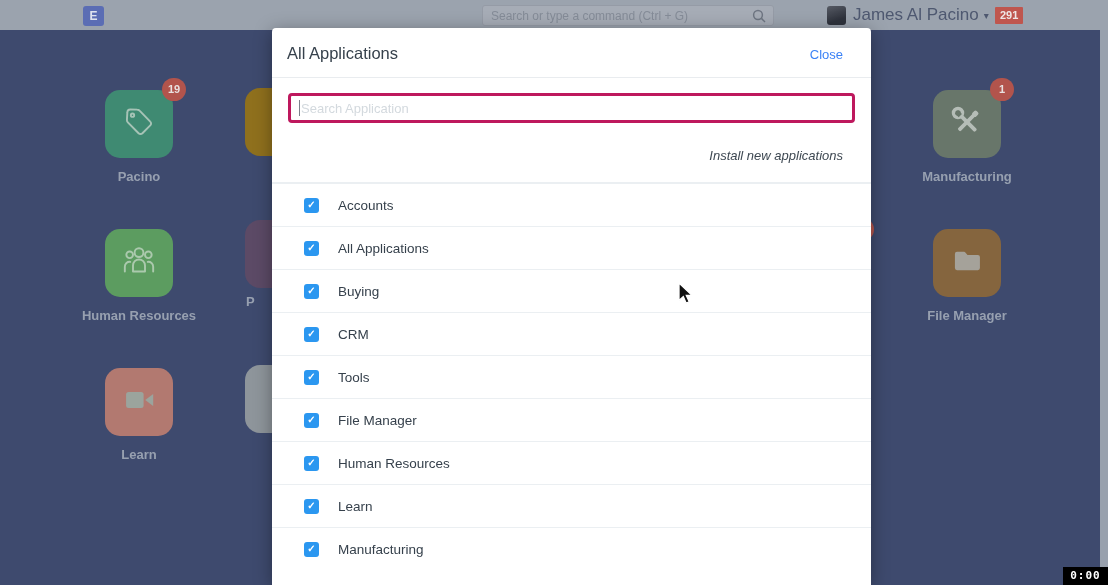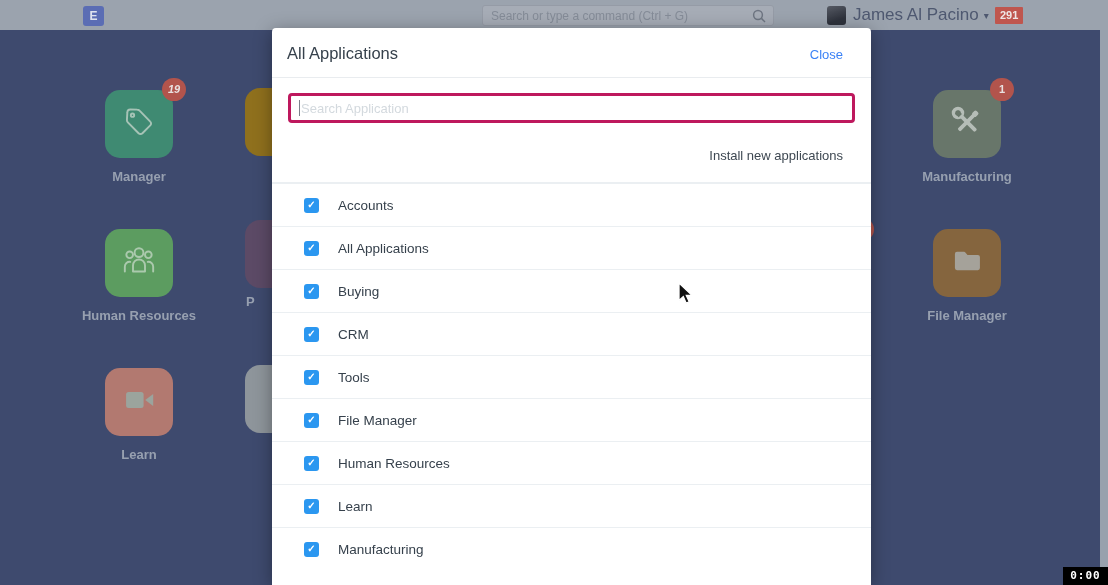--- a/index.html
+++ b/index.html
@@ -43,21 +43,21 @@
                 border-bottom:1px solid #e9ecef;display:flex;justify-content:space-between;align-items:flex-start;}
   #modal-title{font-size:16.5px;color:#36414c;}
   #modal-close{font-size:13px;color:#3b82f6;background:none;border:none;padding:0;margin-top:3px;
                font-family:"Liberation Sans",sans-serif;cursor:pointer;}
   #modal-search-wrap{position:relative;padding:15px 16px 0;}
   #modal-search{width:100%;height:30px;box-sizing:border-box;border:3px solid #be185d;border-radius:4px;
                 font-family:"Liberation Sans",sans-serif;font-size:13px;color:#36414c;padding:0 10px;outline:none;}
   #modal-search::placeholder{color:#d3d9de;opacity:1;}
   #modal-caret{position:absolute;left:27px;top:22px;width:1px;height:16px;background:#7b828c;}
   #modal-install-row{text-align:right;padding:23px 28px 18px 0;border-bottom:1px solid #ebeff2;}
-  #modal-install-link{font-size:13px;color:#3e4852;text-decoration:none;cursor:pointer;}
+  #modal-install-link{font-size:13px;color:#3e4852;text-decoration:none;cursor:pointer;font-style:italic;}
   #modal-hint{padding:13px 16px 12px;font-size:12px;color:#8d99a6;}
   .app-row{display:flex;align-items:center;height:43px;box-sizing:border-box;
            border-top:1px solid #ebeff2;padding-left:32px;cursor:pointer;}
   .cb{width:15px;height:15px;border-radius:3px;display:inline-flex;align-items:center;
       justify-content:center;flex:0 0 auto;}
   .cb .tick{color:#ffffff;font-size:10px;font-weight:bold;line-height:1;position:relative;top:-0.5px;}
   .app-label{margin-left:19px;font-size:13.5px;color:#36414c;}
   
   #cursor{position:absolute;left:678px;top:282px;z-index:30;pointer-events:none;}
   #rec-timer{position:absolute;right:0;bottom:0;width:45px;height:18px;background:#000000;z-index:40;
@@ -71,22 +71,22 @@
 
   <div id="desktop-icons">
       <div class="tile" style="left: 105px; top: 90px; background: rgb(63, 138, 114);">
         <span><svg width="40" height="40" viewBox="0 0 48 48">
             <g stroke="#a6c3b6" stroke-width="2.3" fill="none" stroke-linejoin="round" stroke-linecap="round">
               <path d="M10 12.5 a3.5 3.5 0 0 1 3.5-3.5 l8.5 0.2 c1 0 2 .45 2.7 1.2 L37.5 23.5 a3.2 3.2 0 0 1 0 4.6 l-9.4 9.4 a3.2 3.2 0 0 1-4.6 0 L10.6 24.4 a3.8 3.8 0 0 1-1.1-2.6 z"></path>
               <circle cx="16.2" cy="15.8" r="2"></circle>
             </g>
           </svg></span>
       </div>
-      <div class="tile-badge" style="left: 162px; top: 78px; background: rgb(178, 84, 76); font-style: italic;">19</div>
-      <div class="tile-label" style="left: 59px; top: 169px;">Manager</div>
+      <div class="tile-badge" style="left: 162px; top: 78px; background: rgb(178, 84, 76);">19</div>
+      <div class="tile-label" style="left: 59px; top: 169px;">Pacino</div>
       <div class="tile" style="left: 105px; top: 229px; background: rgb(92, 156, 96);">
         <span><svg width="40" height="40" viewBox="0 0 48 48">
             <g stroke="#abc9ad" stroke-width="2.3" fill="none" stroke-linejoin="round" stroke-linecap="round">
               <circle cx="24" cy="14" r="5.3"></circle>
               <path d="M16.8 36.5 v-7.2 a7.2 7.2 0 0 1 14.4 0 v7.2 z"></path>
               <circle cx="12.8" cy="16.5" r="4"></circle>
               <path d="M7 36.5 v-5.7 a5.8 5.8 0 0 1 6.5-5.76"></path>
               <circle cx="35.2" cy="16.5" r="4"></circle>
               <path d="M41 36.5 v-5.7 a5.8 5.8 0 0 0-6.5-5.76"></path>
             </g>

